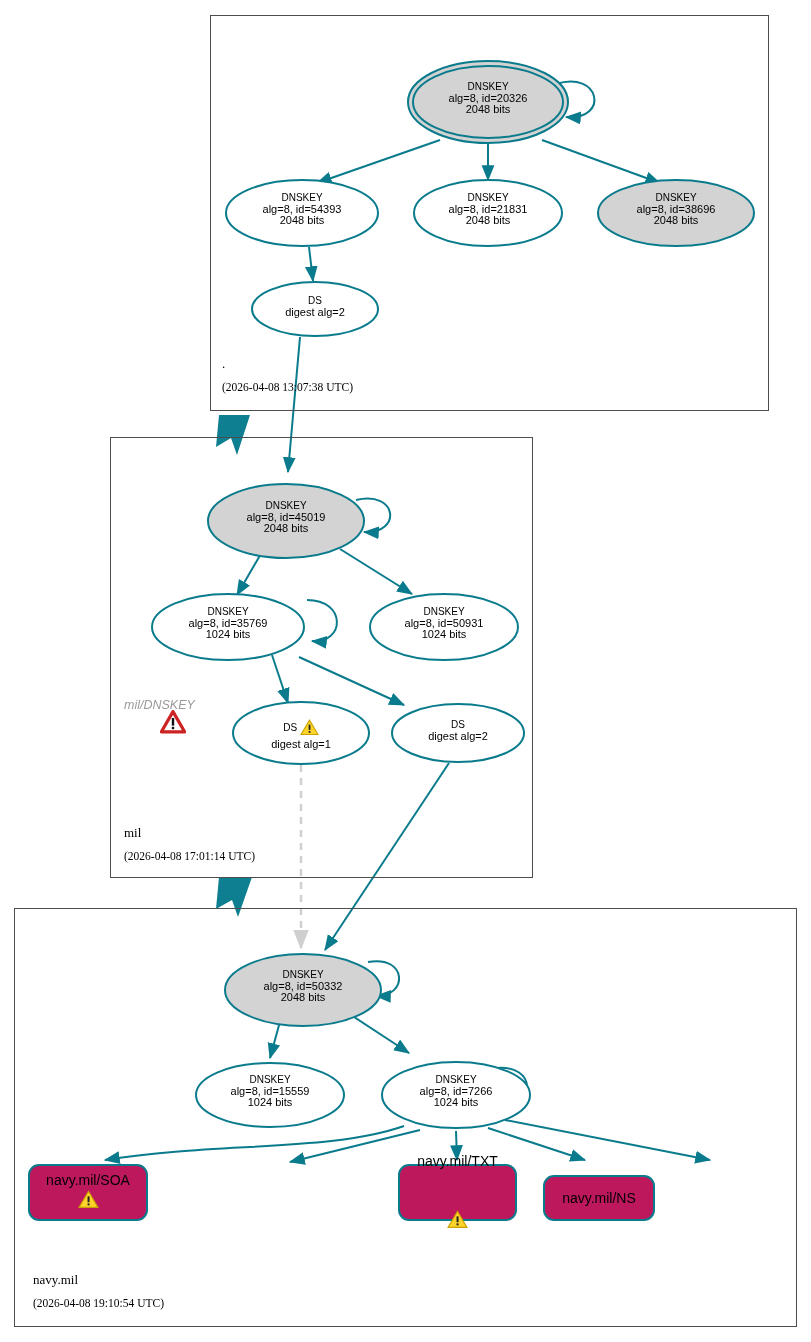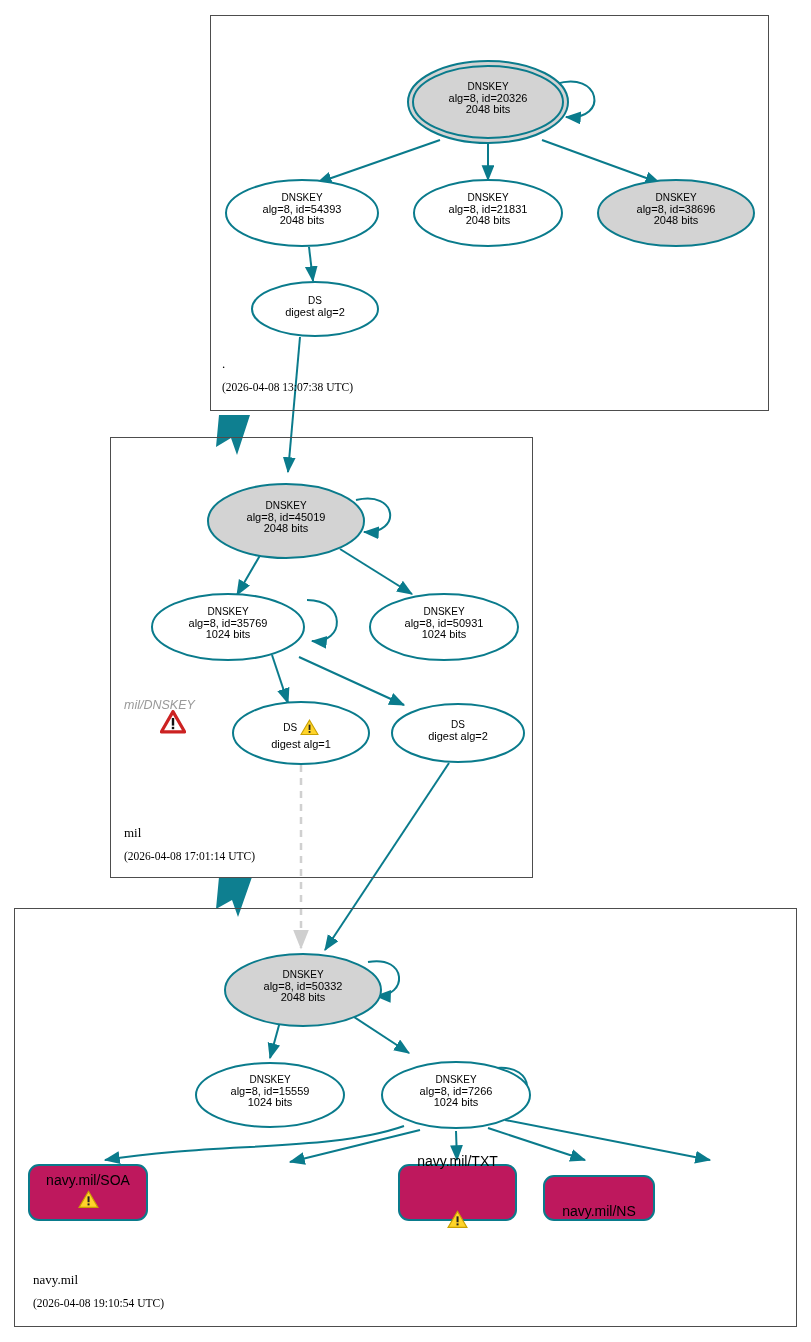--- a/index.html
+++ b/index.html
@@ -301,18 +301,18 @@
     <span class="rrset-label">navy.mil/TXT</span>
     <span class="badge" style="margin-top:2px;">
       <svg width="21" height="19" viewBox="0 0 20 18">
         <path d="M10 1.2 L19 16.5 L1 16.5 Z" fill="#ffd42a" stroke="#c9a100" stroke-width="1.1"></path>
         <rect x="9.1" y="6" width="1.9" height="5.6" fill="#222"></rect>
         <rect x="9.1" y="12.7" width="1.9" height="1.9" fill="#222"></rect>
       </svg>
     </span>
   </div>
 
-  <div class="rrset" style="left:543px;top:1175px;width:112px;height:46px;justify-content:flex-end;">
+  <div class="rrset" style="left:543px;top:1175px;width:112px;height:46px;">
     <span class="rrset-label">navy.mil/NS</span>
   </div>
 
 
 </div>
 
 </body></html>

